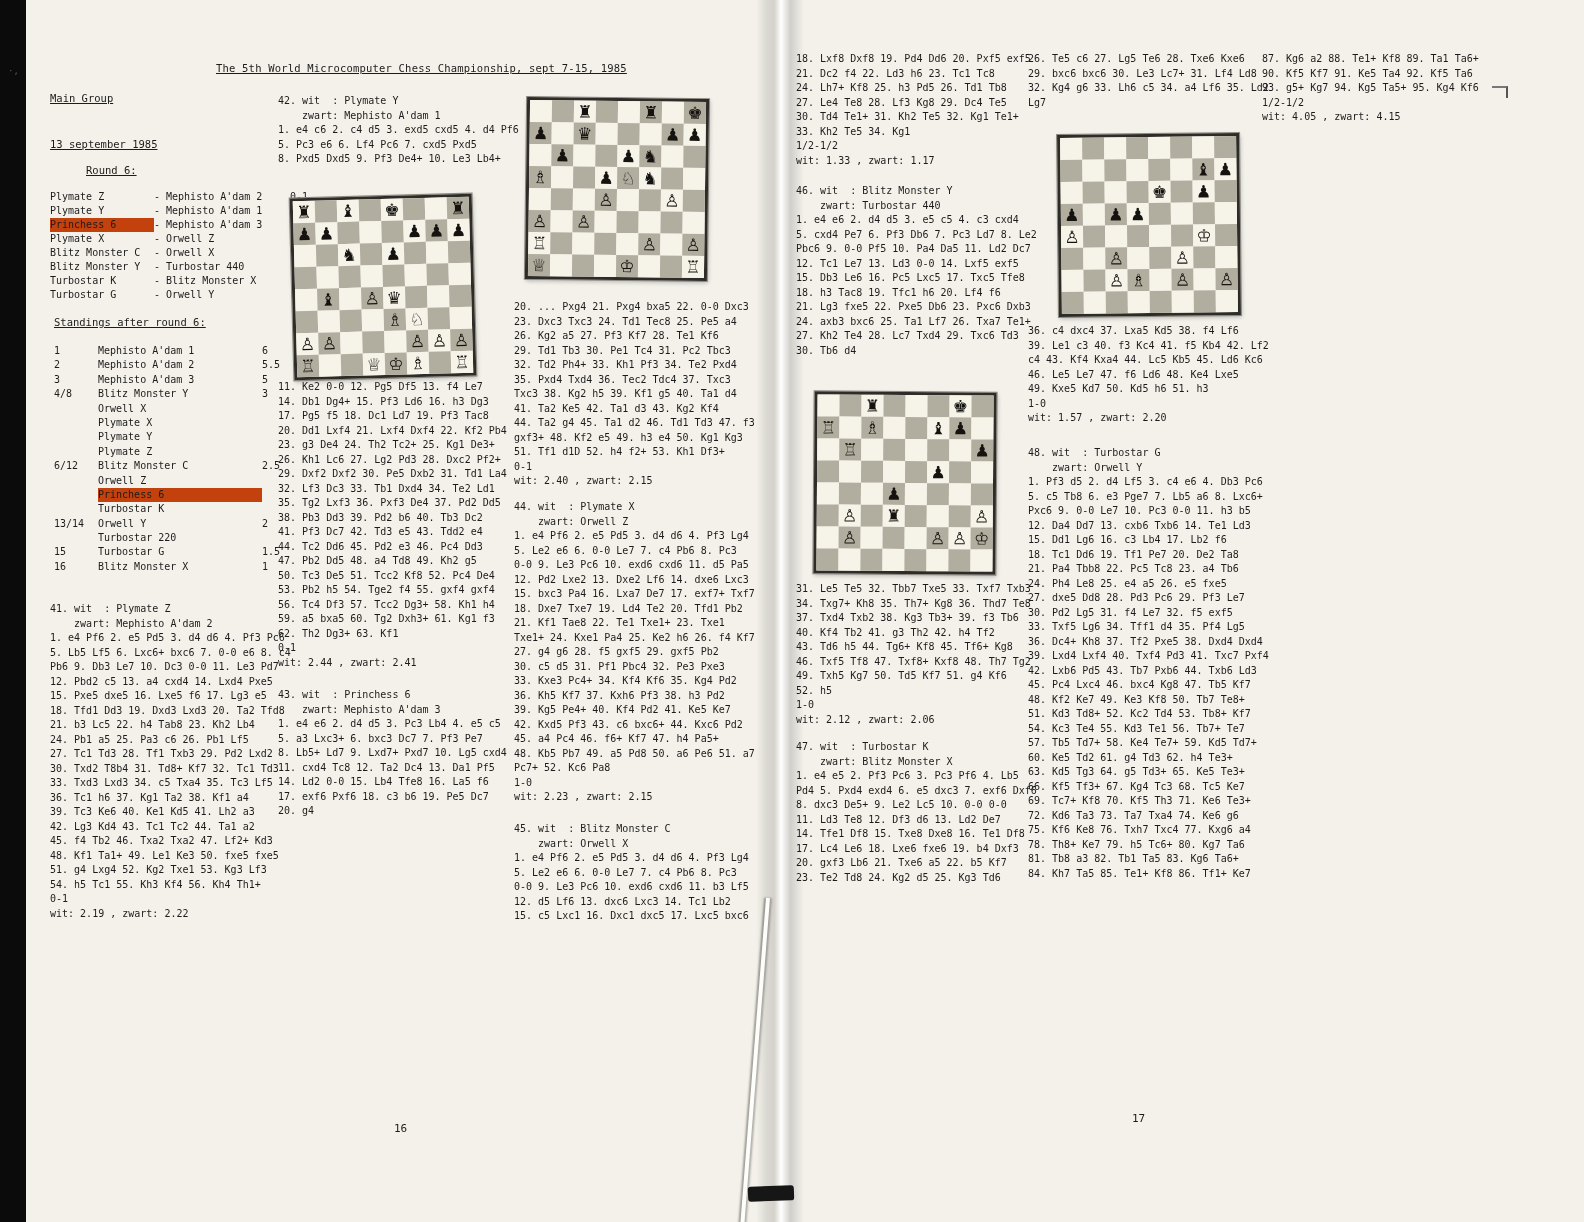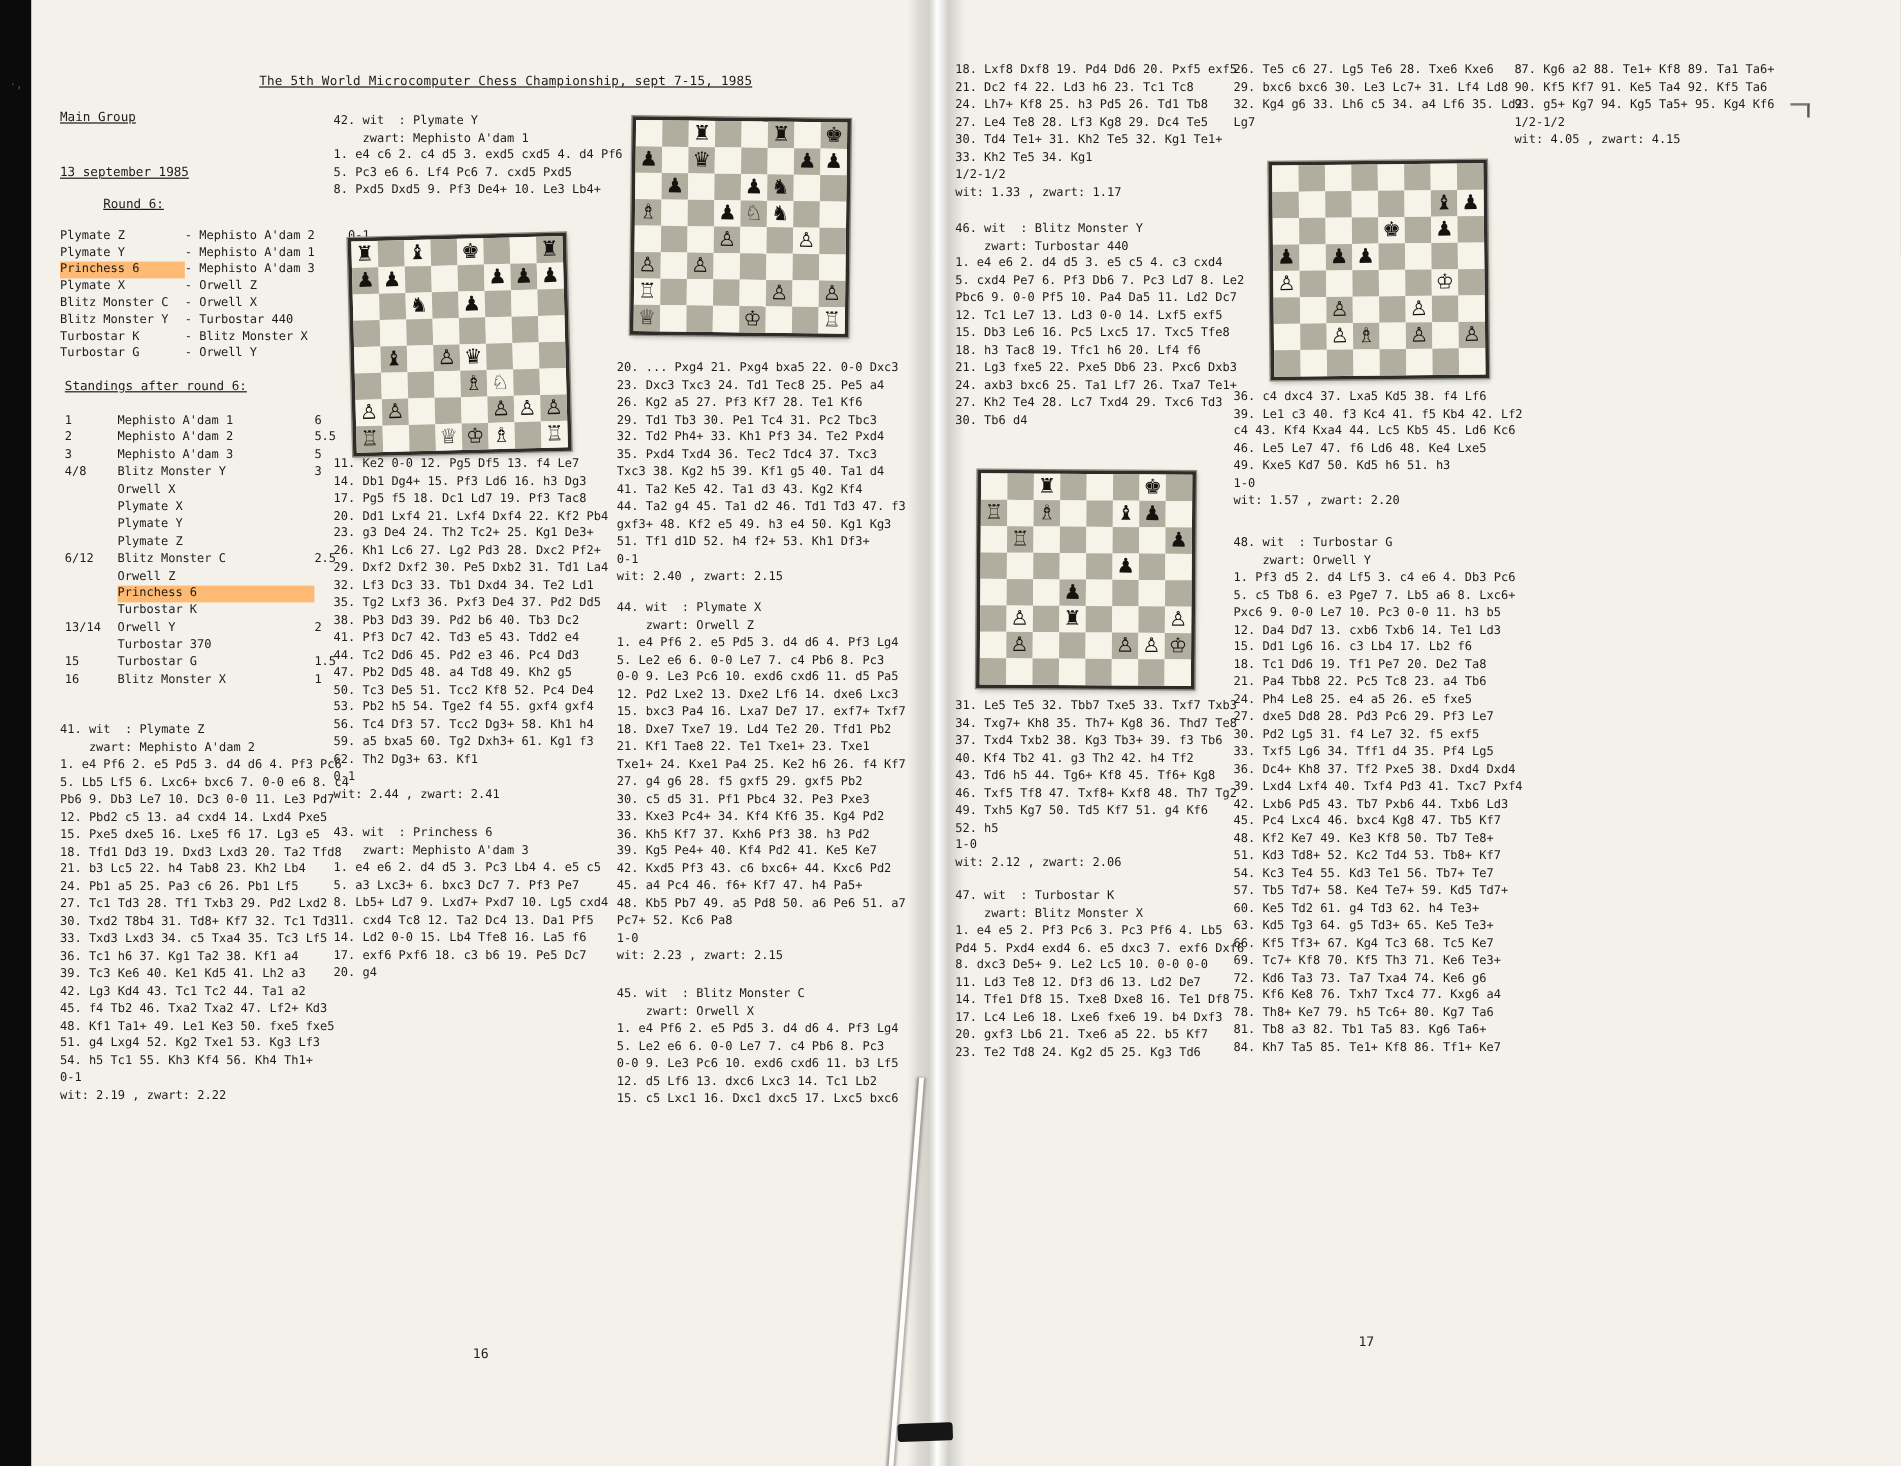--- a/index.html
+++ b/index.html
@@ -26,21 +26,21 @@
 
   .prow{display:flex;height:14px;font-size:10px;line-height:14px;white-space:pre;}
   .pw{width:104px;}
   .pb{width:136px;}
   .pr{width:40px;}
 
   .srow{display:flex;height:14.4px;font-size:10px;line-height:14.4px;white-space:pre;}
   .srank{width:44px;}
   .sname{width:164px;}
 
-  .hl{background:#fdba74;}
+  .hl{background:#c2410c;}
 
   .board{position:absolute;display:grid;grid-template-columns:repeat(8,22px);grid-template-rows:repeat(8,22px);
     border:3px solid #2e2c28;box-shadow:0 0 0 1px #8c897f, 1px 2px 4px rgba(0,0,0,.25);background:#f6f3e9;}
   .sq{width:22px;height:22px;display:flex;align-items:center;justify-content:center;
       font-family:"DejaVu Sans",sans-serif;font-size:17px;color:#15130f;}
   .sq.light{background:#f6f3e9;}
   .sq.dark{background:#b2ae9f;}
 </style>
 </head>
 <body>
@@ -143,21 +143,21 @@
     </div><div class="srow">
       <span class="srank"></span>
       <span class="sname">Turbostar K</span>
       <span class="sscore"></span>
     </div><div class="srow">
       <span class="srank">13/14</span>
       <span class="sname">Orwell Y</span>
       <span class="sscore">2</span>
     </div><div class="srow">
       <span class="srank"></span>
-      <span class="sname">Turbostar 370</span>
+      <span class="sname">Turbostar 220</span>
       <span class="sscore"></span>
     </div><div class="srow">
       <span class="srank">15</span>
       <span class="sname">Turbostar G</span>
       <span class="sscore">1.5</span>
     </div><div class="srow">
       <span class="srank">16</span>
       <span class="sname">Blitz Monster X</span>
       <span class="sscore">1</span>
     </div></div>

